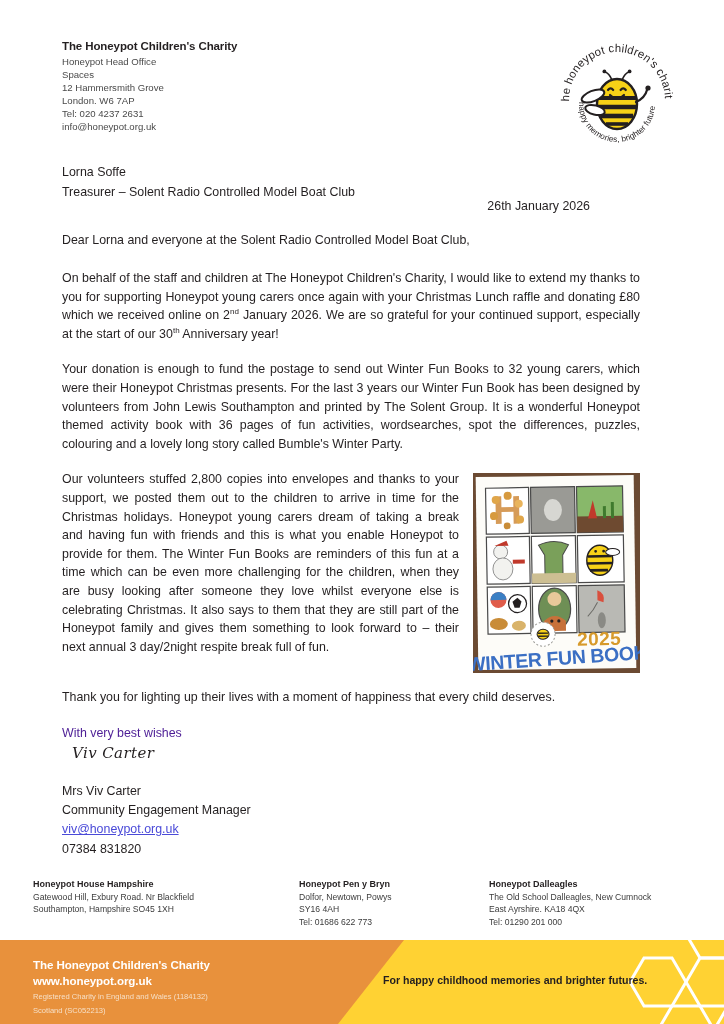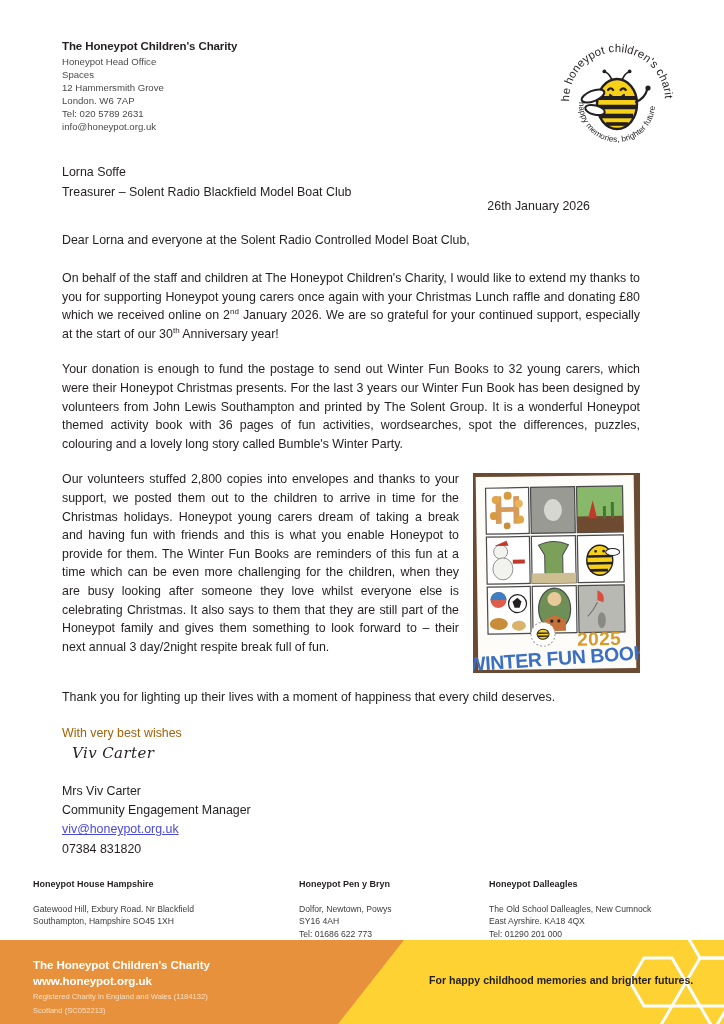--- a/index.html
+++ b/index.html
@@ -37,58 +37,58 @@
   .wrap-para::after { content:""; display:block; clear:both; }
 
   .bookphoto {
     float:right;
     width:167px; height:200px;
     margin:3px 0 4px 14px;
     shape-outside:margin-box;
   }
 
   .thankyou { position:absolute; left:62px; top:690px; font-size:12.4px; color:#231f20; }
-  .bestwishes { position:absolute; left:62px; top:726px; font-size:12.4px; color:#a16207; }
+  .bestwishes { position:absolute; left:62px; top:726px; font-size:12.4px; color:#4c1d95; }
   .signature {
     position:absolute; left:72px; top:744px;
     font-family:"DejaVu Serif", serif;
     font-style:italic; font-weight:normal;
     font-size:15px; color:#231f20; letter-spacing:0.4px;
   }
   .sigblock { position:absolute; left:62px; top:782px; }
   .sigblock div { font-size:12.4px; line-height:19.2px; color:#231f20; }
   .sigblock a.email { color:#4a4ad8; text-decoration:underline; font-size:12.4px; }
 
   
   .foot-addr { position:absolute; top:879px; }
   .foot-addr.c1 { left:33px; width:250px; }
   .foot-addr.c2 { left:299px; width:180px; }
   .foot-addr.c3 { left:489px; width:210px; }
-  .fa-title { font-size:9px; font-weight:bold; color:#231f20; margin-bottom:14px; }
+  .fa-title { font-size:9px; font-weight:bold; color:#231f20; margin-bottom:2px; }
   .fa-line { font-size:8.6px; color:#3b3b3b; line-height:12.4px; }
 
   
   .banner { position:absolute; left:0; bottom:0; width:724px; height:84px; overflow:hidden; }
   .banner-yellow {
     position:absolute; inset:0;
     background:#FFD233;
   }
   .banner-orange {
     position:absolute; left:0; top:0; width:470px; height:84px;
     background:#E8913C;
     clip-path:polygon(0 0, 404px 0, 338px 84px, 0 84px);
   }
   .hex-layer { position:absolute; right:0; top:0; width:140px; height:84px; }
   .hex-layer svg { display:block; width:100%; height:100%; }
   .banner-left { position:absolute; left:33px; top:17px; width:340px; }
   .bl-title { font-size:11.6px; font-weight:bold; color:#ffffff; line-height:15.5px; letter-spacing:-0.1px; }
   .bl-sub { font-size:7.6px; color:#f6dfc6; line-height:11px; margin-top:3px; }
   .banner-right {
     position:absolute; left:383px; top:34px;
-    font-size:10.6px; font-weight:bold; color:#231f20;margin-left:46px;
+    font-size:10.6px; font-weight:bold; color:#231f20;
   }
 
   
   .book-frame { position:relative; width:100%; height:100%; background:#6b4a32; overflow:hidden; }
   .book-frame .paper {
     position:absolute; left:4px; top:3px; right:5px; bottom:4px;
     background:#fdfcf8;
     transform:rotate(-0.8deg);
   }
   .book-frame svg { position:absolute; inset:0; width:100%; height:100%; }
@@ -97,21 +97,21 @@
 <body>
 
 <div class="page">
 
   <div class="letterhead">
     <div class="lh-name">The Honeypot Children's Charity</div>
     <div class="lh-line">Honeypot Head Office</div>
     <div class="lh-line">Spaces</div>
     <div class="lh-line">12 Hammersmith Grove</div>
     <div class="lh-line">London. W6 7AP</div>
-    <div class="lh-line">Tel: 020 5789 2631</div>
+    <div class="lh-line">Tel: 020 4237 2631</div>
     <div class="lh-line">info@honeypot.org.uk</div>
   </div>
 
   <div class="logo">
     <svg viewBox="0 0 128 118" xmlns="http://www.w3.org/2000/svg">
       <defs>
         <path id="arcOuter" d="M 16 62 A 48 48 0 0 1 112 62" fill="none"></path>
         <path id="arcInner" d="M 26 66 A 38 38 0 0 0 102 66" fill="none"></path>
       </defs>
       <text font-family="Liberation Sans, sans-serif" font-size="11.4" fill="#231f20" font-weight="normal" letter-spacing="0.2">
@@ -141,21 +141,21 @@
         <ellipse cx="-22" cy="6" rx="10" ry="4.6" fill="#ffffff" stroke="#231f20" stroke-width="2" transform="rotate(14 -22 6)"></ellipse>
 
         <path d="M 19 -2 q 9 -4 11 -12" stroke="#231f20" stroke-width="2.2" fill="none" stroke-linecap="round"></path>
         <circle cx="31" cy="-16" r="2.6" fill="#231f20"></circle>
       </g>
     </svg>
   </div>
 
   <div class="addressee">
     <div>Lorna Soffe</div>
-    <div>Treasurer – Solent Radio Blackfield Model Boat Club</div>
+    <div>Treasurer – Solent Radio Controlled Model Boat Club</div>
   </div>
   <div class="letter-date">26th January 2026</div>
 
   <div class="salutation">Dear Lorna and everyone at the Solent Radio Controlled Model Boat Club,</div>
 
   <div class="body-col">
 
     <div class="para"><span>On behalf of the staff and children at The Honeypot Children's Charity, I would like to extend my thanks to you for supporting Honeypot young carers once again with your Christmas Lunch raffle and donating £80 which we received online on 2</span><sup>nd</sup><span> January 2026. We are so grateful for your continued support, especially at the start of our 30</span><sup>th</sup><span> Anniversary year!</span></div>
 
     <div class="para">Your donation is enough to fund the postage to send out Winter Fun Books to 32 young carers, which were their Honeypot Christmas presents. For the last 3 years our Winter Fun Book has been designed by volunteers from John Lewis Southampton and printed by The Solent Group. It is a wonderful Honeypot themed activity book with 36 pages of fun activities, wordsearches, spot the differences, puzzles, colouring and a lovely long story called Bumble's Winter Party.</div>

